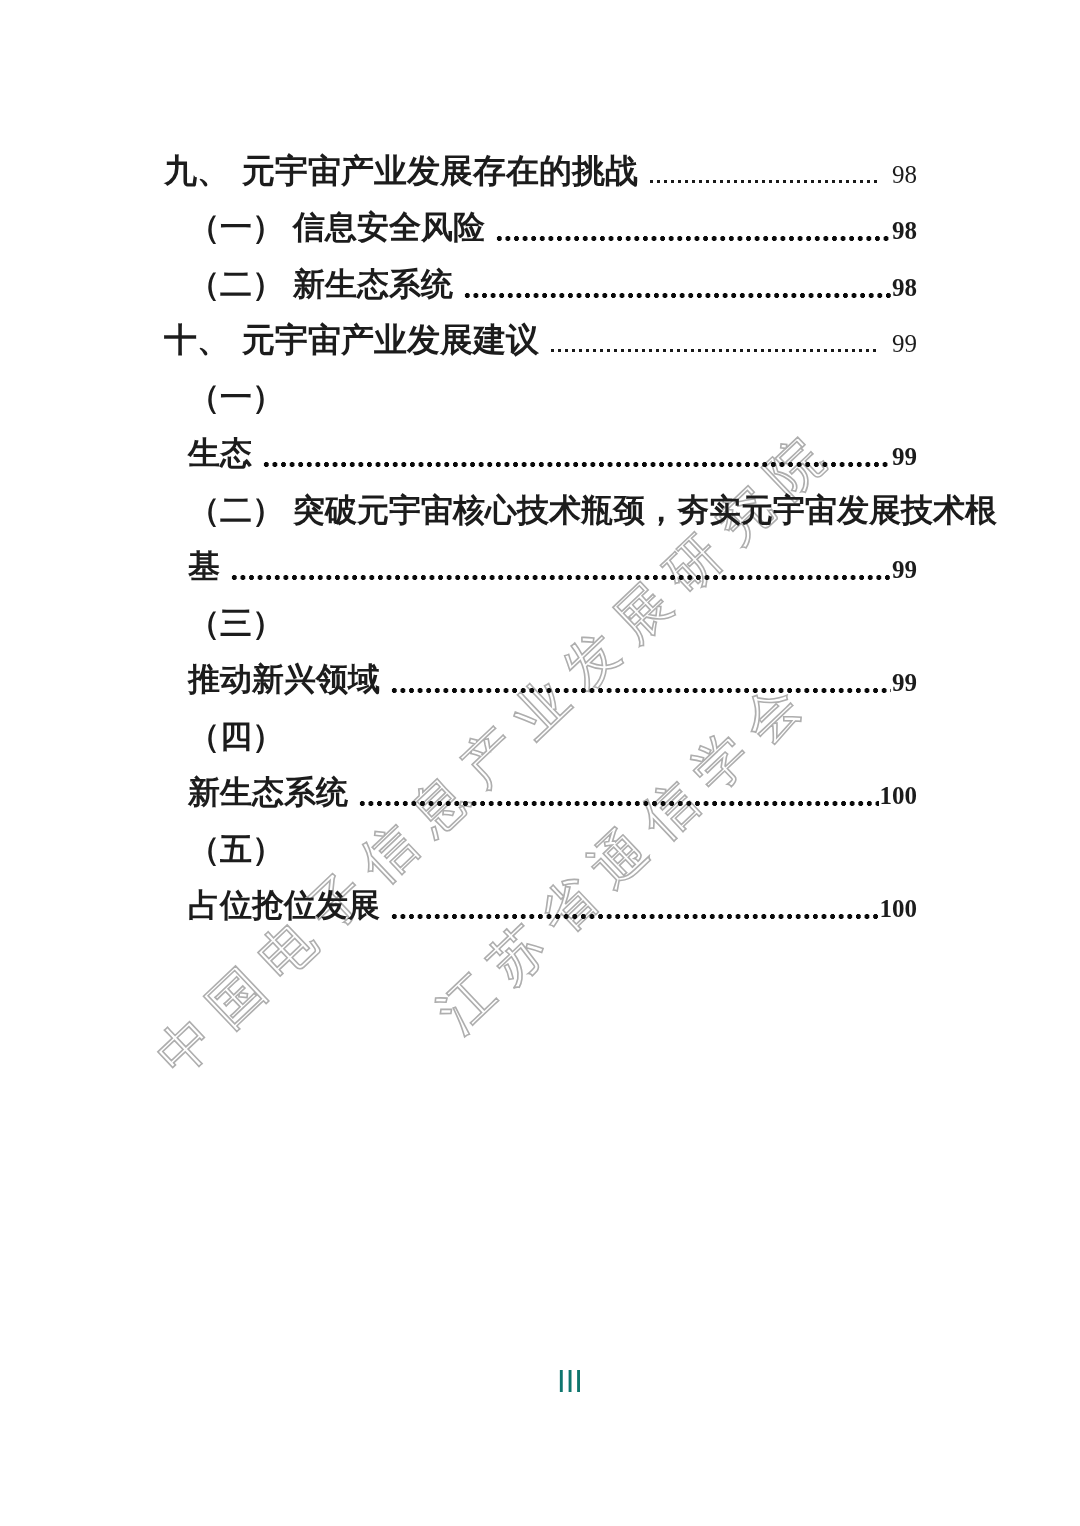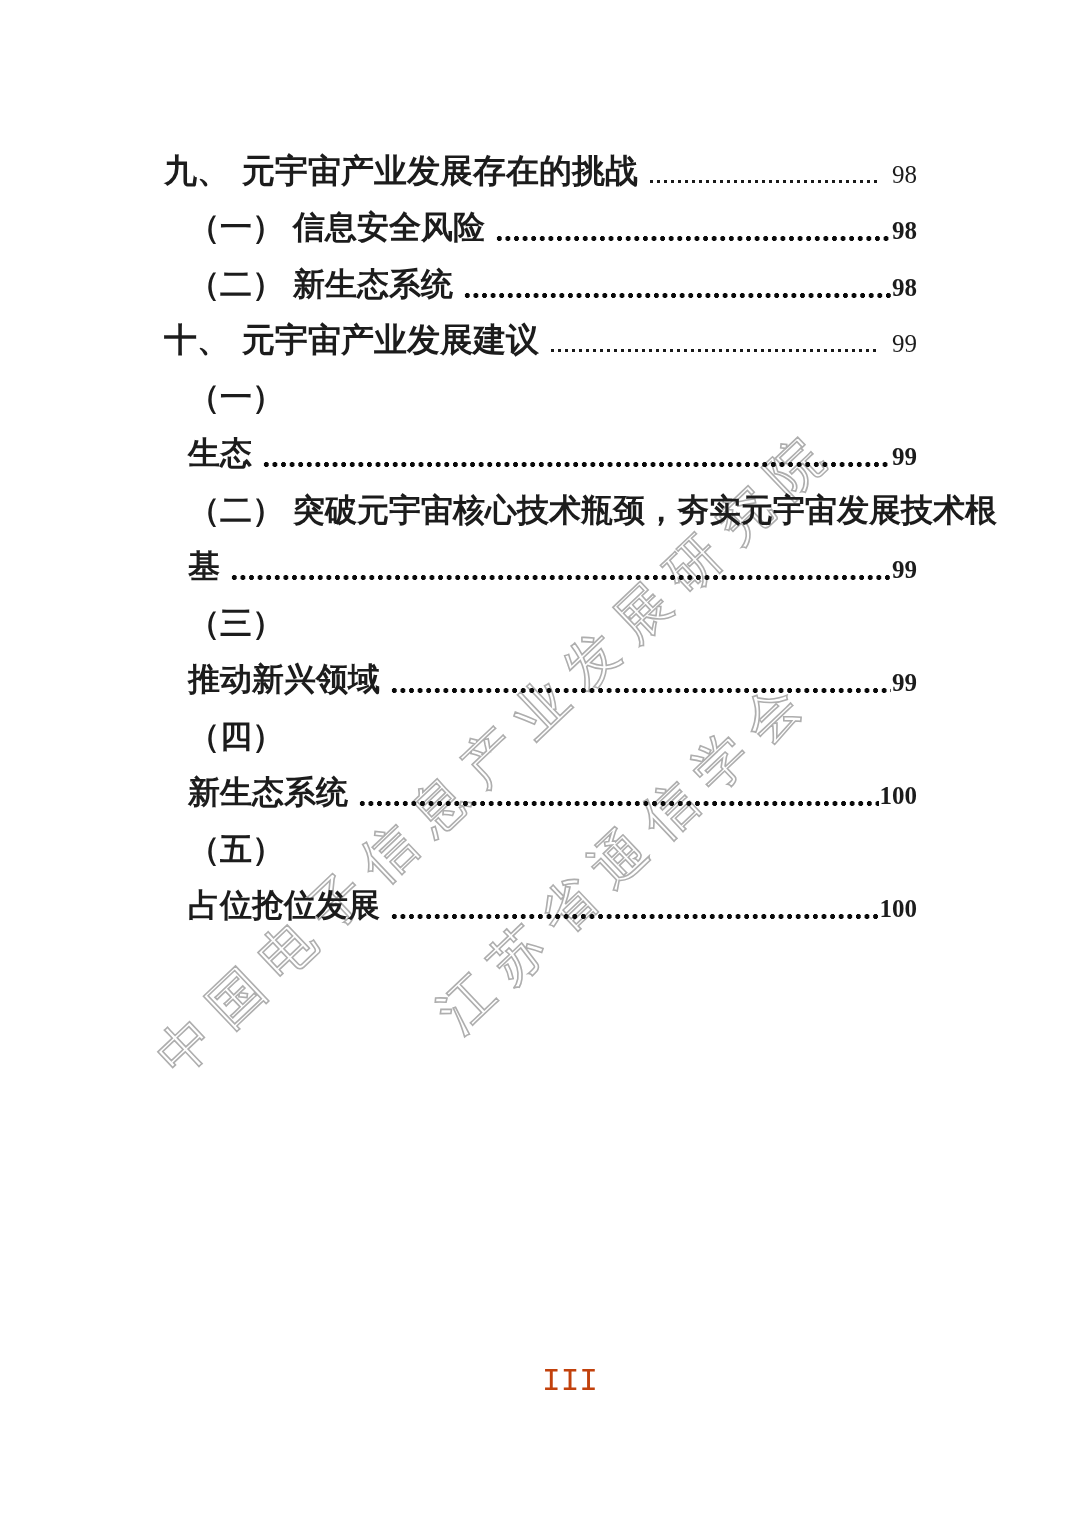--- a/index.html
+++ b/index.html
@@ -88,24 +88,24 @@
     .watermark { color: #c3c3c3; }
   }
   .wm-1 { left: 166px; top: 1038px; }
   .wm-2 { left: 447px; top: 995px; }
   
   .footer-page-number {
     position: absolute;
     top: 1366px;
     left: 570px;
     transform: translateX(-50%);
-    font-family: Liberation Mono, monospace;
+    font-family: Liberation Sans, sans-serif;
     font-size: 31px;
     line-height: 1;
-    color: #c2410c;
+    color: #0f766e;
   }
 </style>
 </head>
 <body>
 
 <div class="page">
 
   <div class="watermark wm-1">中国电子信息产业发展研究院</div>
   <div class="watermark wm-2">江苏省通信学会</div>
 

